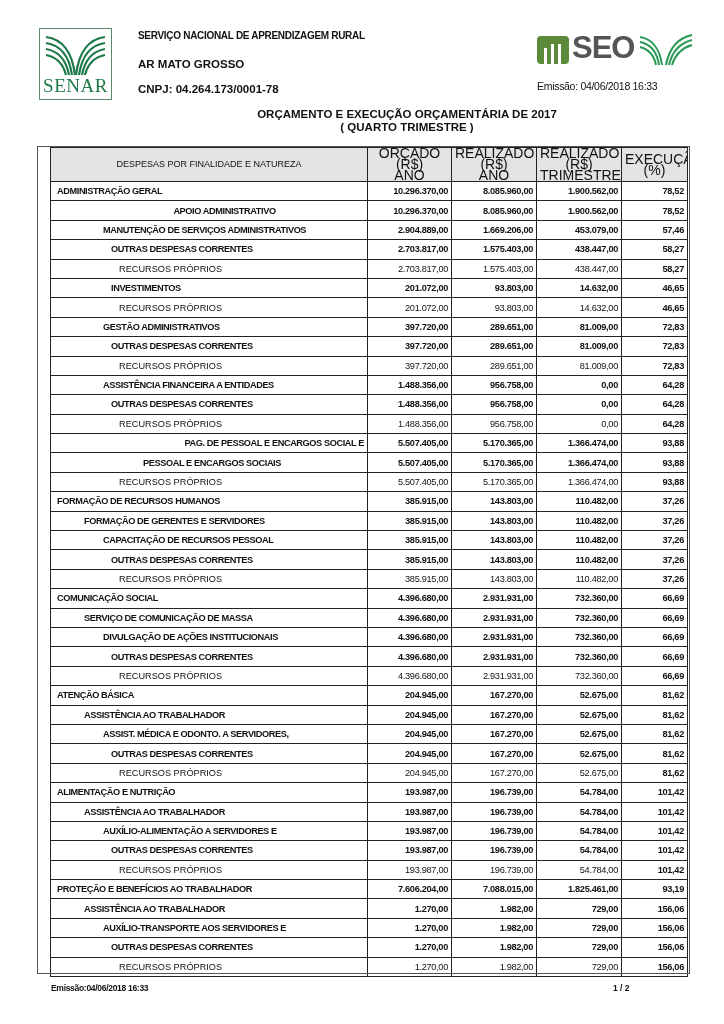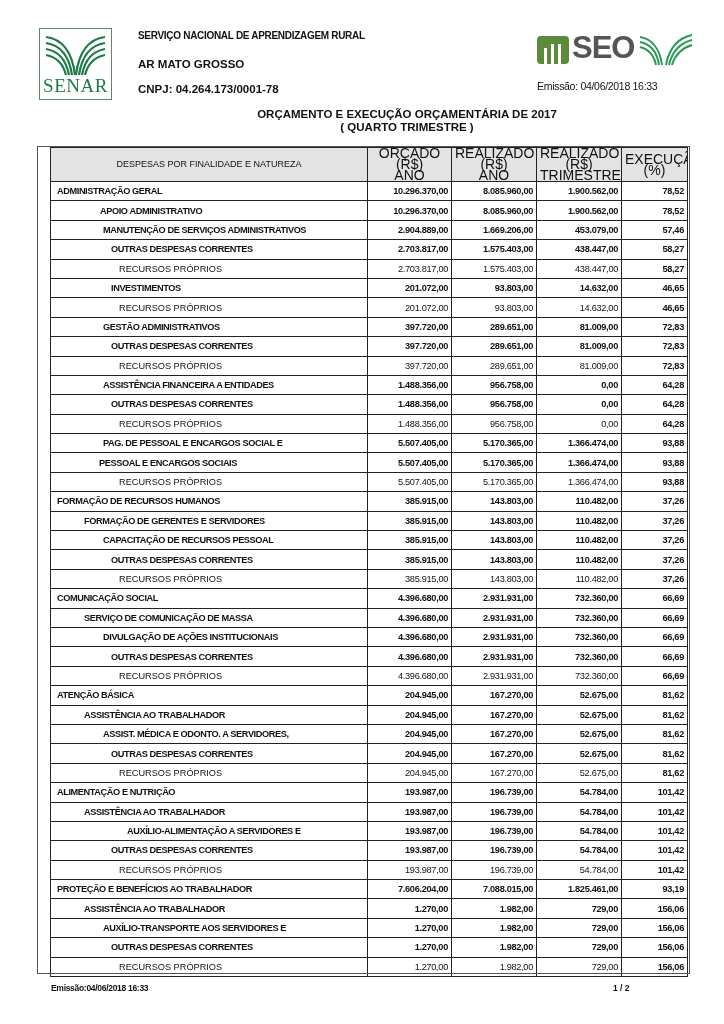--- a/index.html
+++ b/index.html
@@ -104,21 +104,21 @@
   </thead>
   <tbody id="tbody">
       <tr class="lvl0">
         <td class="label" style="padding-left: 6px;">ADMINISTRAÇÃO GERAL</td>
         <td class="num">10.296.370,00</td>
         <td class="num">8.085.960,00</td>
         <td class="num">1.900.562,00</td>
         <td class="num pct">78,52</td>
       </tr>
       <tr class="lvl1">
-        <td class="label" style="padding-left: 49px;">APOIO ADMINISTRATIVO</td>
+        <td class="label" style="padding-left: 34px; text-align: center;">APOIO ADMINISTRATIVO</td>
         <td class="num">10.296.370,00</td>
         <td class="num">8.085.960,00</td>
         <td class="num">1.900.562,00</td>
         <td class="num pct">78,52</td>
       </tr>
       <tr class="lvl2">
         <td class="label" style="padding-left: 52px;">MANUTENÇÃO DE SERVIÇOS ADMINISTRATIVOS</td>
         <td class="num">2.904.889,00</td>
         <td class="num">1.669.206,00</td>
         <td class="num">453.079,00</td>
@@ -188,28 +188,28 @@
         <td class="num pct">64,28</td>
       </tr>
       <tr class="lvl4">
         <td class="label" style="padding-left: 68px;">RECURSOS PRÓPRIOS</td>
         <td class="num">1.488.356,00</td>
         <td class="num">956.758,00</td>
         <td class="num">0,00</td>
         <td class="num pct">64,28</td>
       </tr>
       <tr class="lvl2">
-        <td class="label" style="padding-left: 52px;">PAG. DE PESSOAL E ENCARGOS SOCIAL E</td>
+        <td class="label" style="padding-left: 52px; text-align: right;">PAG. DE PESSOAL E ENCARGOS SOCIAL E</td>
         <td class="num">5.507.405,00</td>
         <td class="num">5.170.365,00</td>
         <td class="num">1.366.474,00</td>
         <td class="num pct">93,88</td>
       </tr>
       <tr class="lvl3">
-        <td class="label" style="padding-left: 48px; margin-top: 30px;">PESSOAL E ENCARGOS SOCIAIS</td>
+        <td class="label" style="padding-left: 92px; margin-top: 30px;">PESSOAL E ENCARGOS SOCIAIS</td>
         <td class="num">5.507.405,00</td>
         <td class="num">5.170.365,00</td>
         <td class="num">1.366.474,00</td>
         <td class="num pct">93,88</td>
       </tr>
       <tr class="lvl4">
         <td class="label" style="padding-left: 68px;">RECURSOS PRÓPRIOS</td>
         <td class="num">5.507.405,00</td>
         <td class="num">5.170.365,00</td>
         <td class="num">1.366.474,00</td>
@@ -328,21 +328,21 @@
         <td class="num pct">101,42</td>
       </tr>
       <tr class="lvl1">
         <td class="label" style="padding-left: 33px;">ASSISTÊNCIA AO TRABALHADOR</td>
         <td class="num">193.987,00</td>
         <td class="num">196.739,00</td>
         <td class="num">54.784,00</td>
         <td class="num pct">101,42</td>
       </tr>
       <tr class="lvl2">
-        <td class="label" style="padding-left: 76px;">AUXÍLIO-ALIMENTAÇÃO A SERVIDORES E</td>
+        <td class="label" style="padding-left: 52px;">AUXÍLIO-ALIMENTAÇÃO A SERVIDORES E</td>
         <td class="num">193.987,00</td>
         <td class="num">196.739,00</td>
         <td class="num">54.784,00</td>
         <td class="num pct">101,42</td>
       </tr>
       <tr class="lvl3">
         <td class="label" style="padding-left: 60px;">OUTRAS DESPESAS CORRENTES</td>
         <td class="num">193.987,00</td>
         <td class="num">196.739,00</td>
         <td class="num">54.784,00</td>

